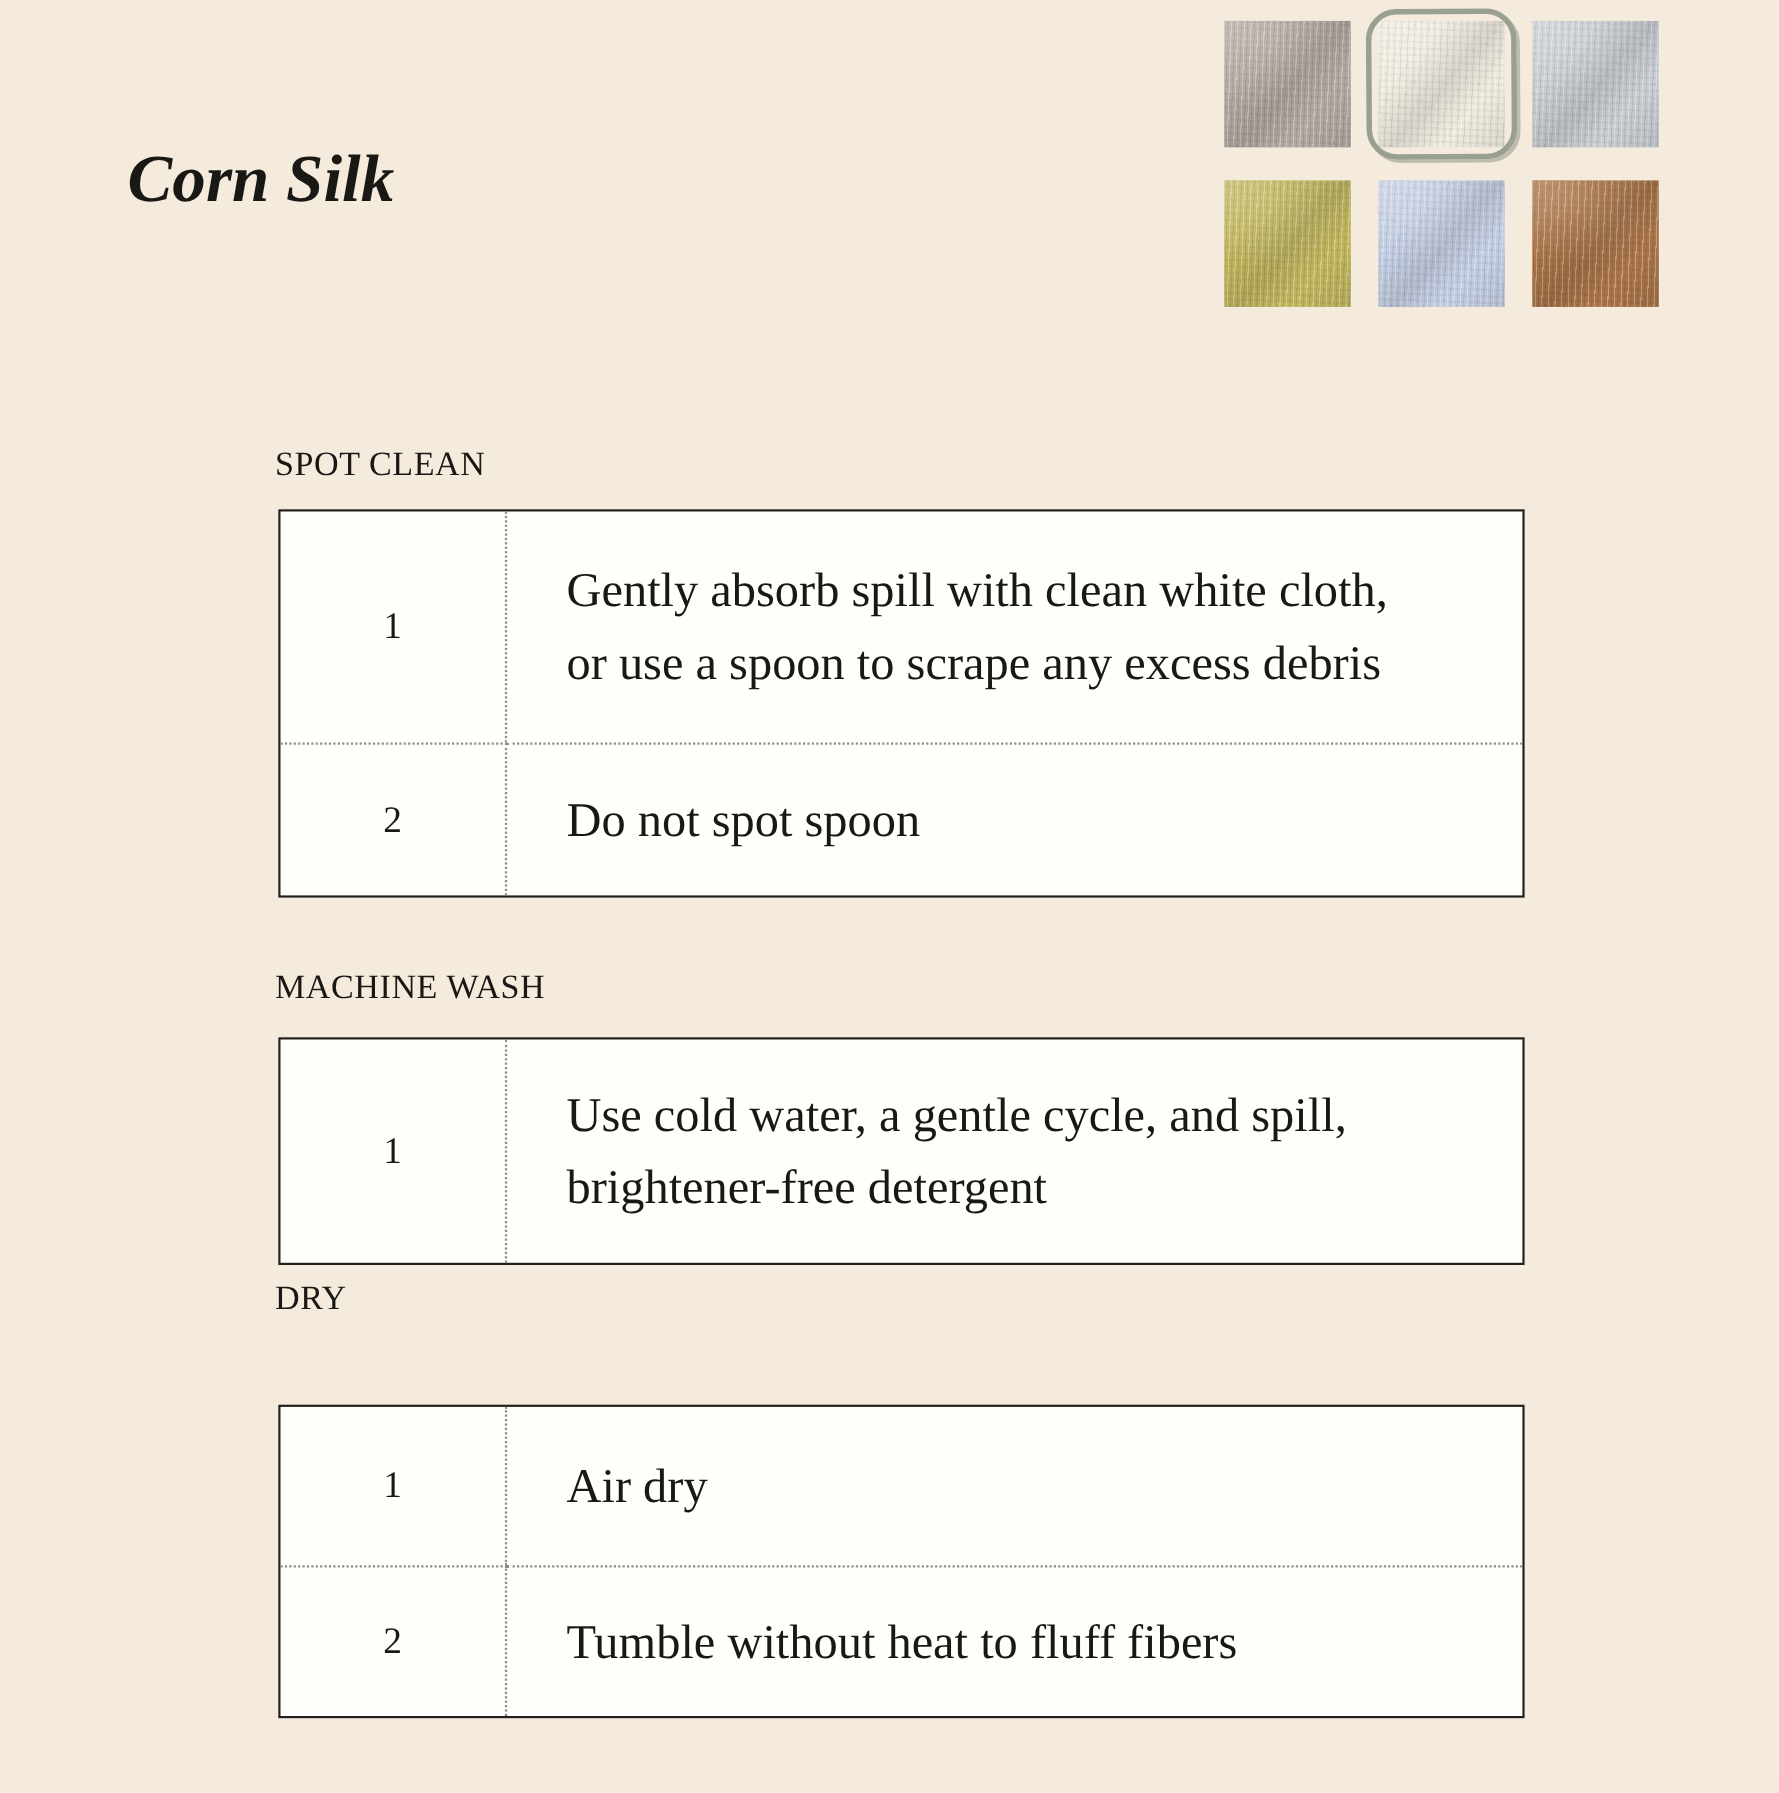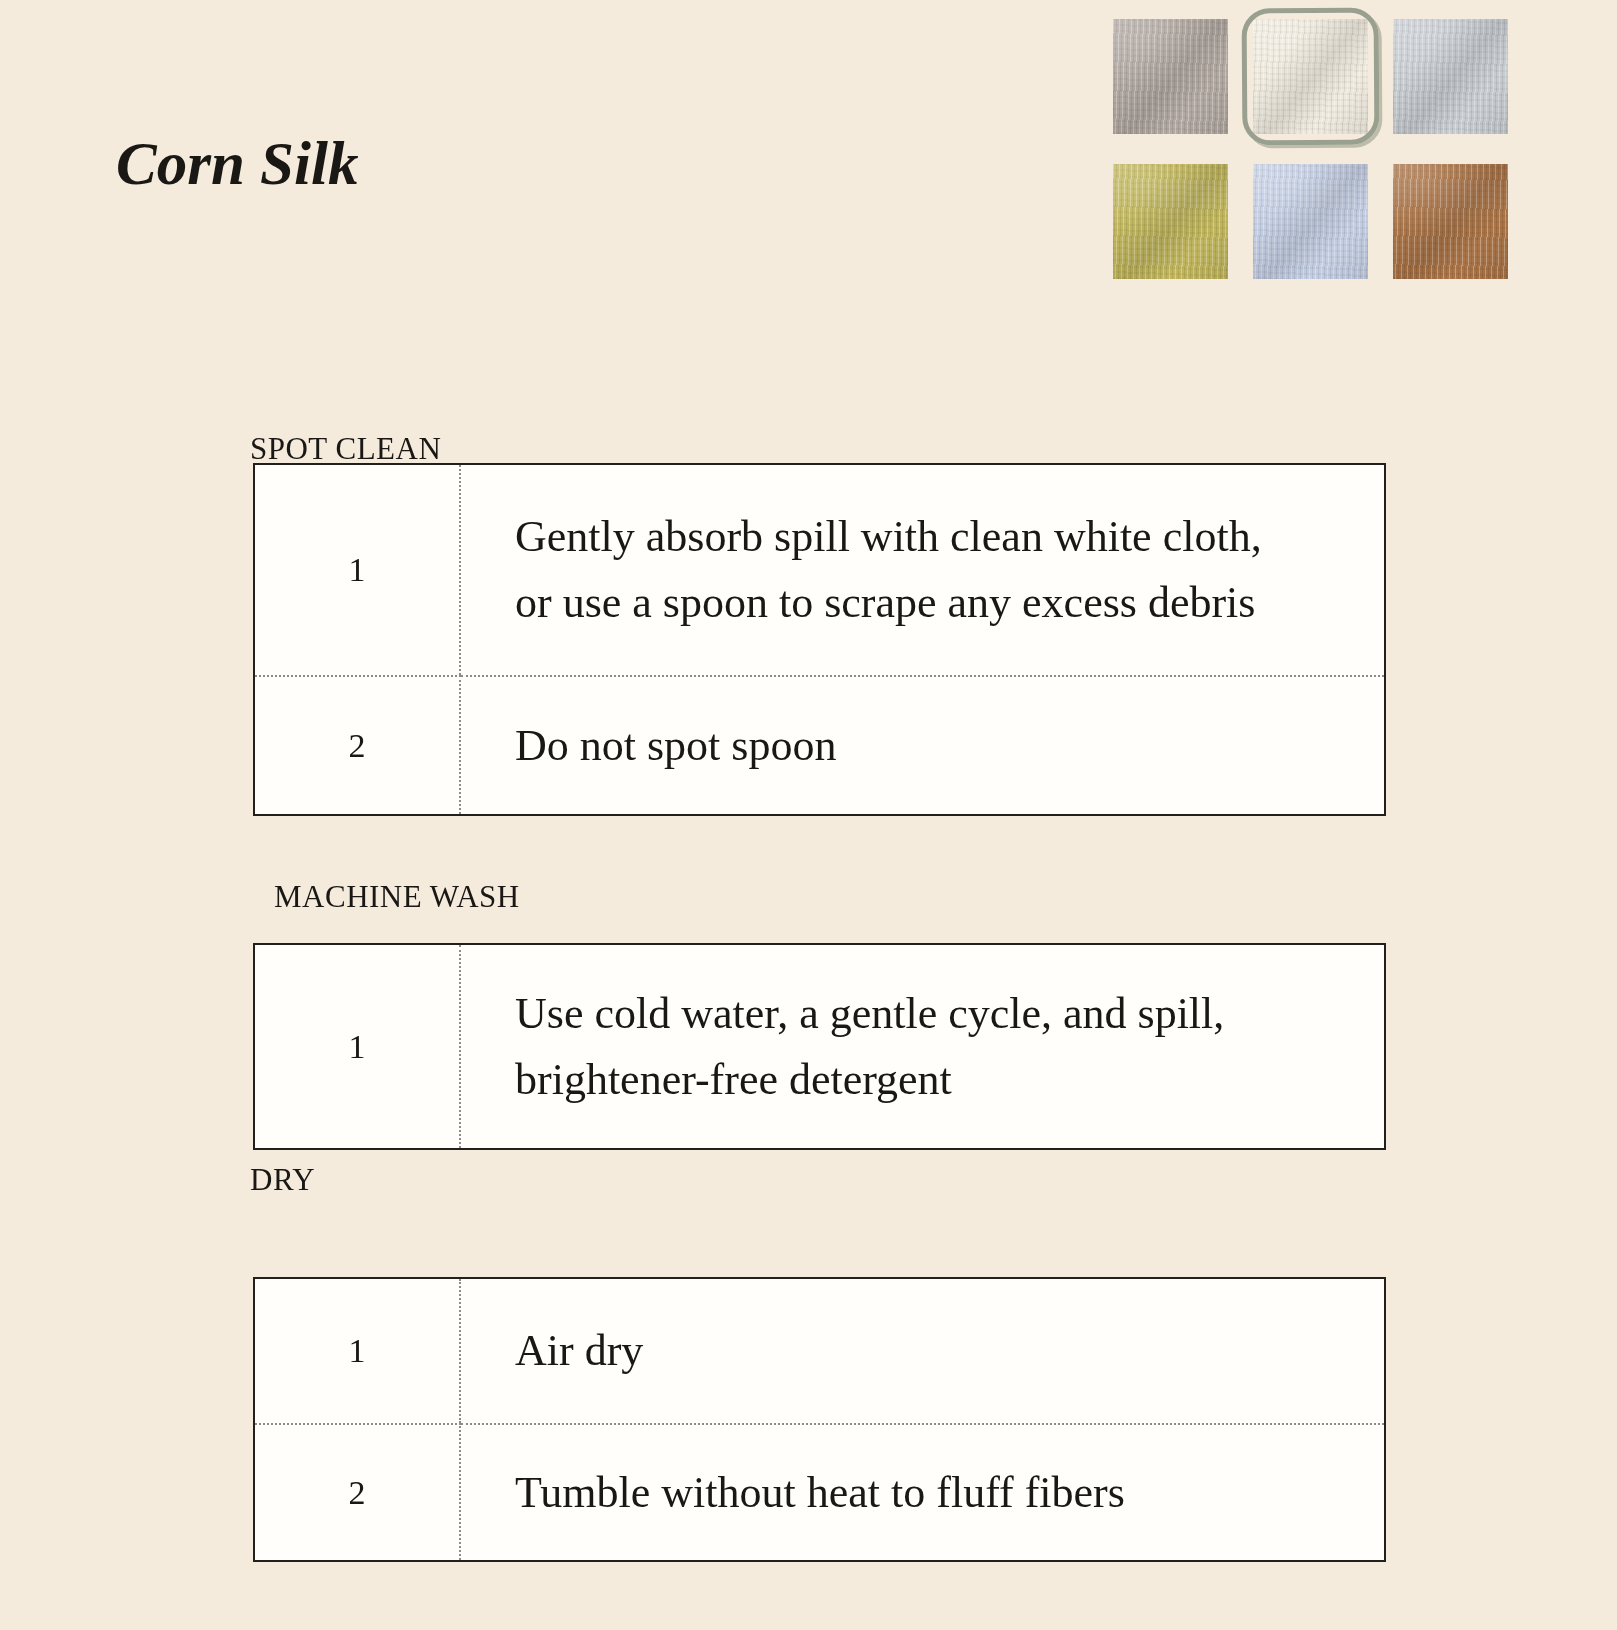--- a/index.html
+++ b/index.html
@@ -52,22 +52,22 @@
     border:5px solid #99a08f;border-radius:28px;
     box-shadow:3px 3px 0 0 rgba(125,132,112,.45);
     transform:rotate(-.4deg);
     pointer-events:none;
   }
   
   .section-label{
     position:absolute;left:250px;
     font-size:31px;line-height:1;letter-spacing:.5px;
   }
-  .label-1{top:406px;margin-top:27px;}
-  .label-2{top:881px;margin-left:24px;}
+  .label-1{top:406px;}
+  .label-2{top:881px;}
   .label-3{top:1164px;}
   .care-table{
     position:absolute;left:253px;width:1133px;box-sizing:border-box;
     background:#fffefb;
     border:2px solid #22201c;
     display:grid;
     grid-template-columns:206px 1fr;
   }
   .t1{top:463px;height:353px;grid-template-rows:210px 139px;}
   .t2{top:943px;height:207px;grid-template-rows:1fr;}

